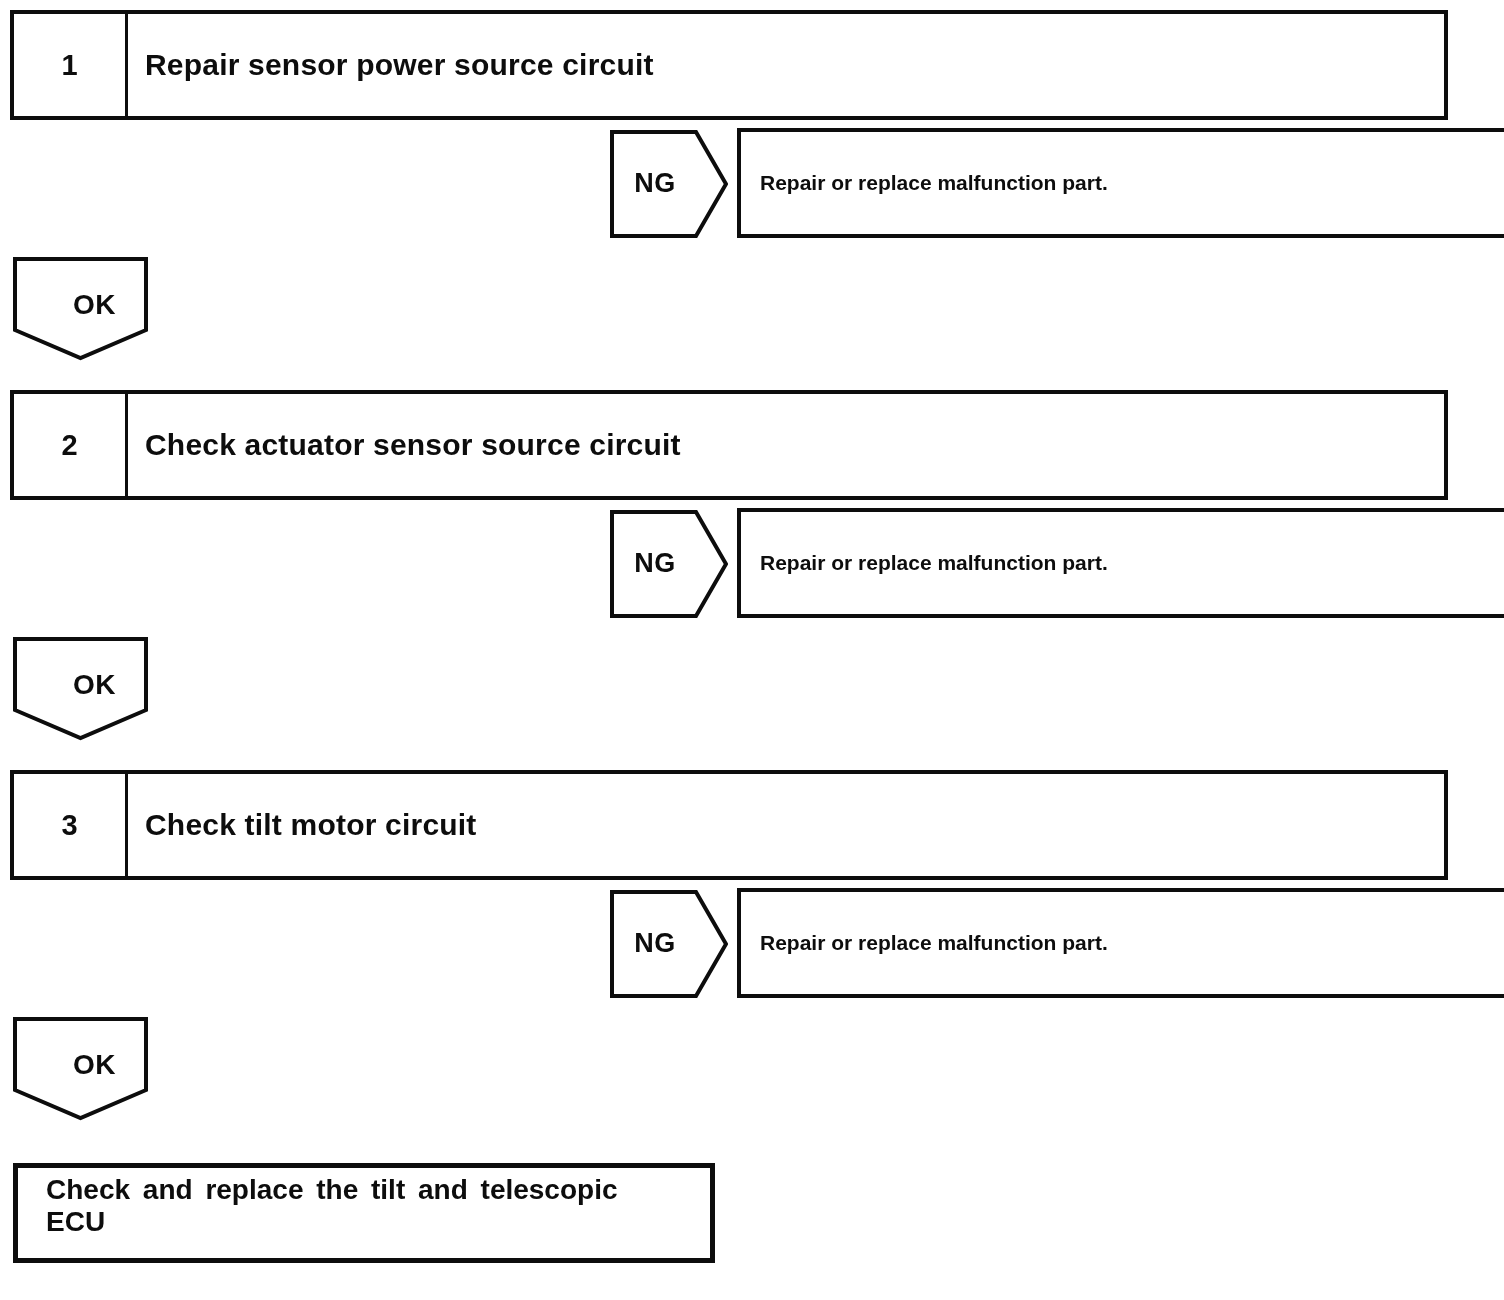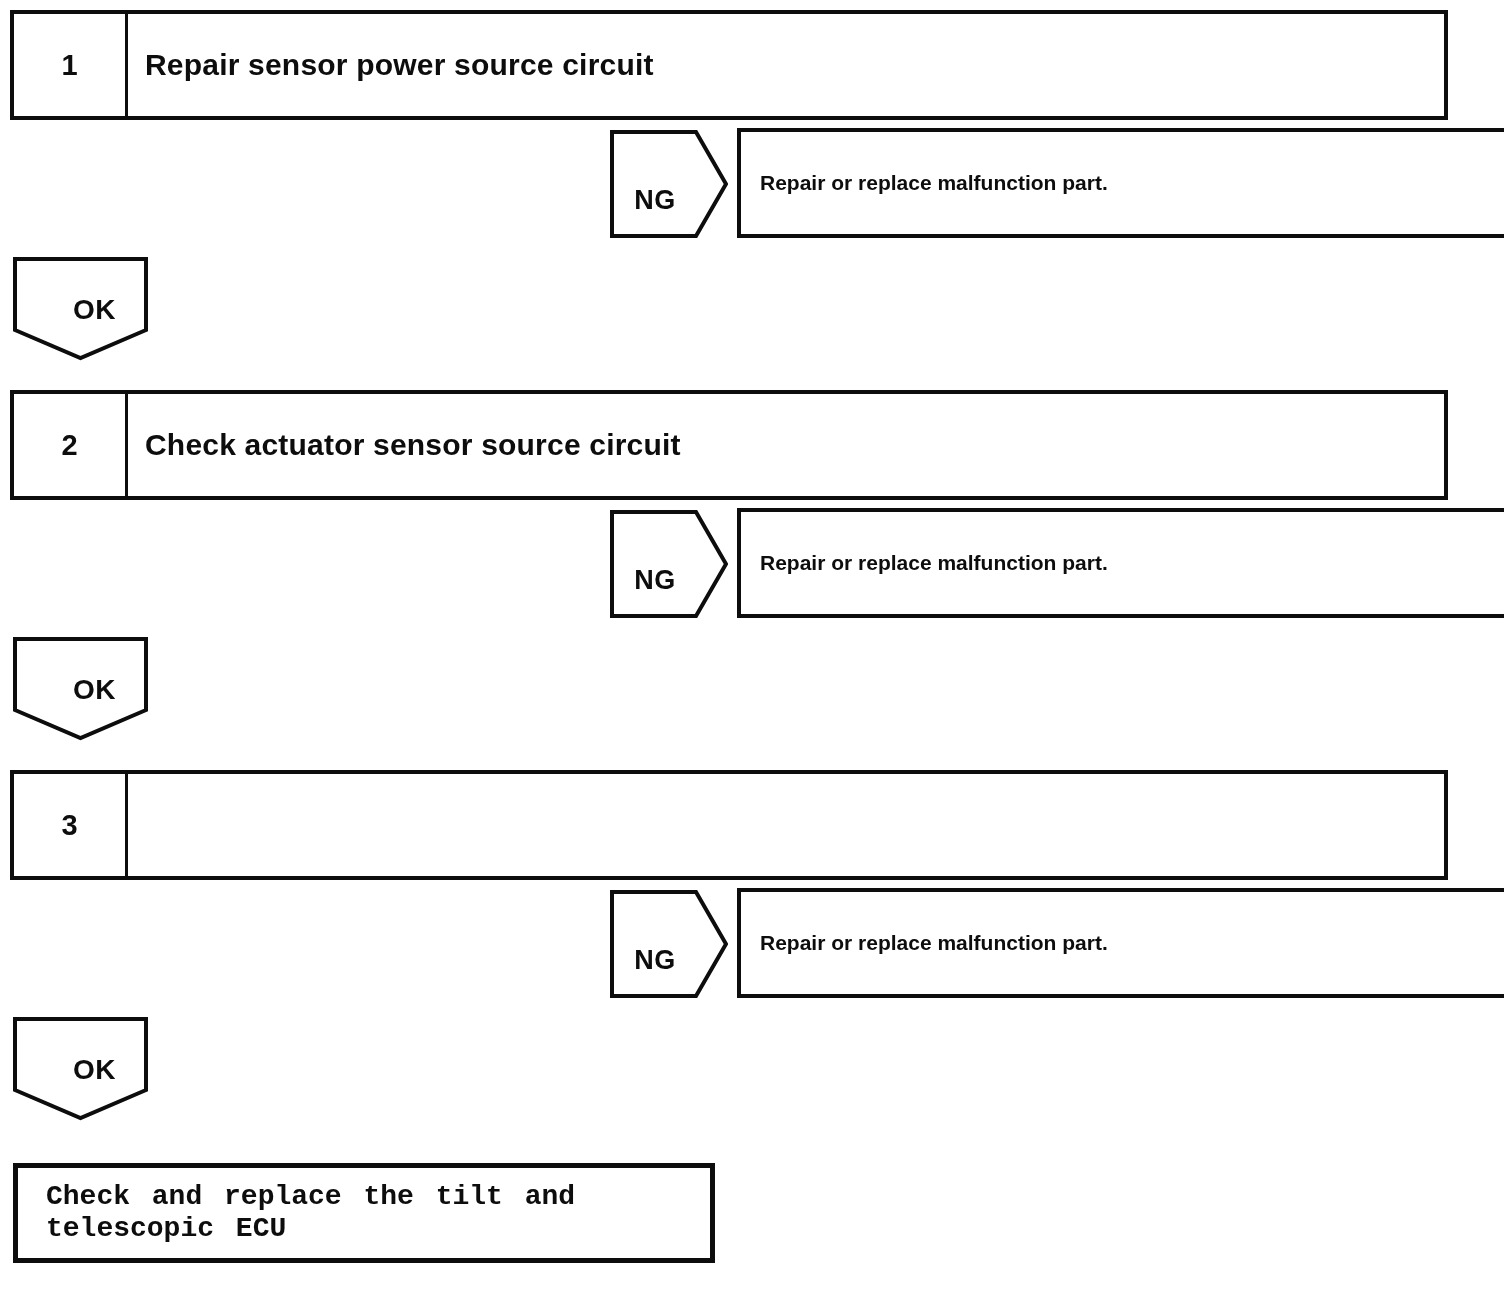--- a/index.html
+++ b/index.html
@@ -64,21 +64,20 @@
     top: 2px; left: 0;
     width: 118px;
     height: 108px;
   }
   .ng-shape svg, .ok-shape svg { position: absolute; top: 0; left: 0; display: block; }
   .shape-label {
     position: absolute;
     font-weight: bold;
     font-size: 27px;
     letter-spacing: 0.5px;
-    margin-top: 17px;
   }
   .ng-shape .shape-label {
     left: 0; top: 50%;
     width: 90px;
     transform: translateY(-52%);
     text-align: center;
   }
   .result-box {
     position: absolute;
     top: 0; left: 127px;
@@ -94,43 +93,42 @@
   }
   
   .ok-shape {
     position: absolute;
     top: 247px;
     left: 3px;
     width: 135px;
     height: 104px;
   }
   .ok-shape .shape-label {
-    left: 0; top: 36px;
+    left: 0; top: 48px;
     width: 163px;
     transform: translateY(-50%);
     text-align: center;
     font-size: 28px;
   }
   
   .final-box {
     position: absolute;
     top: 1163px;
     left: 13px;
     width: 702px;
     height: 100px;
     border: 5px solid #0d0d0d;
     background: #ffffff;
     display: flex;
-    align-items: center;
+    align-items: flex-start;
     padding: 6px 30px 6px 28px;
     font-weight: bold;
     font-size: 28px;
     line-height: 1.15;
     word-spacing: 5px;
-    font-family: Liberation Mono, monospace;
   }
 </style>
 </head>
 <body>
 
 <div class="canvas">
 
   <section class="step-group" style="top:10px">
     <div class="step-box">
       <div class="step-number">1</div>
@@ -175,20 +173,21 @@
       <svg width="135" height="104" viewBox="0 0 135 104">
         <polygon points="2,2 133,2 133,73 67.5,101 2,73" fill="#ffffff" stroke="#0d0d0d" stroke-width="4"></polygon>
       </svg>
       <span class="shape-label">OK</span>
     </div>
   </section>
 
   <section class="step-group" style="top:770px">
     <div class="step-box">
       <div class="step-number">3</div>
+      <div class="step-title">Check tilt motor circuit</div>
     </div>
     <div class="ng-row">
       <div class="ng-shape">
         <svg width="118" height="108" viewBox="0 0 118 108">
           <polygon points="2,2 86,2 116,54 86,106 2,106" fill="#ffffff" stroke="#0d0d0d" stroke-width="4"></polygon>
         </svg>
         <span class="shape-label">NG</span>
       </div>
       <div class="result-box">
         <span>Repair or replace malfunction part.</span>

